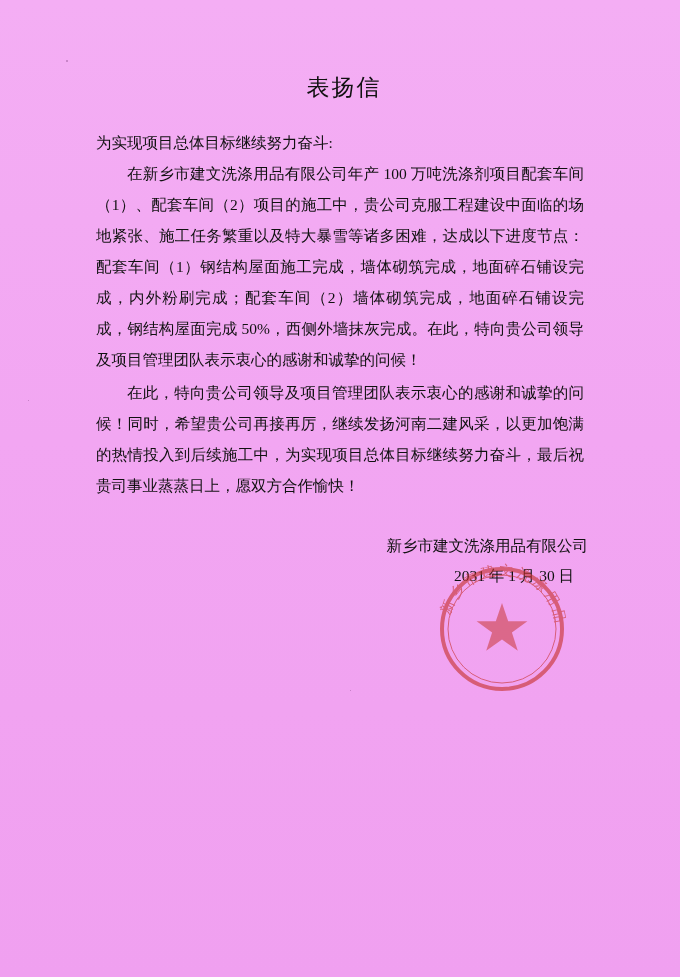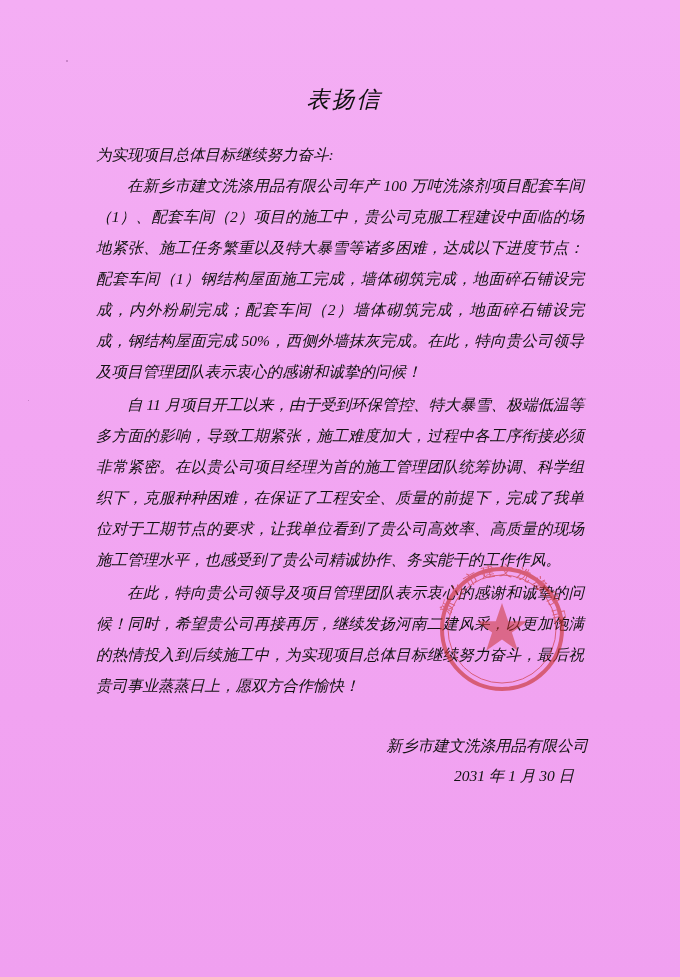--- a/index.html
+++ b/index.html
@@ -16,25 +16,24 @@
   .page {
     position: relative;
     width: 680px;
     height: 977px;
     background: linear-gradient(180deg, #f4aef4 0%, #f2a6f2 45%, #f0a0f0 100%);
     box-sizing: border-box;
   }
   .doc {
     position: absolute;
     left: 0;
-    top: 12px;
+    top: 0;
     width: 680px;
     padding: 0 88px 0 96px;
     box-sizing: border-box;
-    font-style: italic;
   }
   .title {
     text-align: center;
     font-size: 23px;
     letter-spacing: 2px;
     margin-top: 72px;
     margin-bottom: 26px;
     color: #111;
     font-family: "Liberation Serif", serif;
     font-weight: normal;
@@ -100,21 +99,20 @@
   <div class="speck sp2"></div>
   <div class="speck sp3"></div>
 
   <div class="doc">
 
     <h1 class="title">表扬信</h1>
 
     <div class="salutation">为实现项目总体目标继续努力奋斗:</div>
 
     <p class="body-par">在新乡市建文洗涤用品有限公司年产 100 万吨洗涤剂项目配套车间（1）、配套车间（2）项目的施工中，贵公司克服工程建设中面临的场地紧张、施工任务繁重以及特大暴雪等诸多困难，达成以下进度节点：配套车间（1）钢结构屋面施工完成，墙体砌筑完成，地面碎石铺设完成，内外粉刷完成；配套车间（2）墙体砌筑完成，地面碎石铺设完成，钢结构屋面完成 50%，西侧外墙抹灰完成。在此，特向贵公司领导及项目管理团队表示衷心的感谢和诚挚的问候！</p>
-    <p class="body-par">自 11 月项目开工以来，由于受到环保管控、特大暴雪、极端低温等多方面的影响，导致工期紧张，施工难度加大，过程中各工序衔接必须非常紧密。在以贵公司项目经理为首的施工管理团队统筹协调、科学组织下，克服种种困难，在保证了工程安全、质量的前提下，完成了我单位对于工期节点的要求，让我单位看到了贵公司高效率、高质量的现场施工管理水平，也感受到了贵公司精诚协作、务实能干的工作作风。</p>
     <p class="body-par">在此，特向贵公司领导及项目管理团队表示衷心的感谢和诚挚的问候！同时，希望贵公司再接再厉，继续发扬河南二建风采，以更加饱满的热情投入到后续施工中，为实现项目总体目标继续努力奋斗，最后祝贵司事业蒸蒸日上，愿双方合作愉快！</p>
 
     <div class="sign-block">
       <span class="sign-name">新乡市建文洗涤用品有限公司</span>
       <span class="sign-date">2031 年 1 月 30 日</span>
     </div>
 
   </div>
 
   <div class="stamp">

